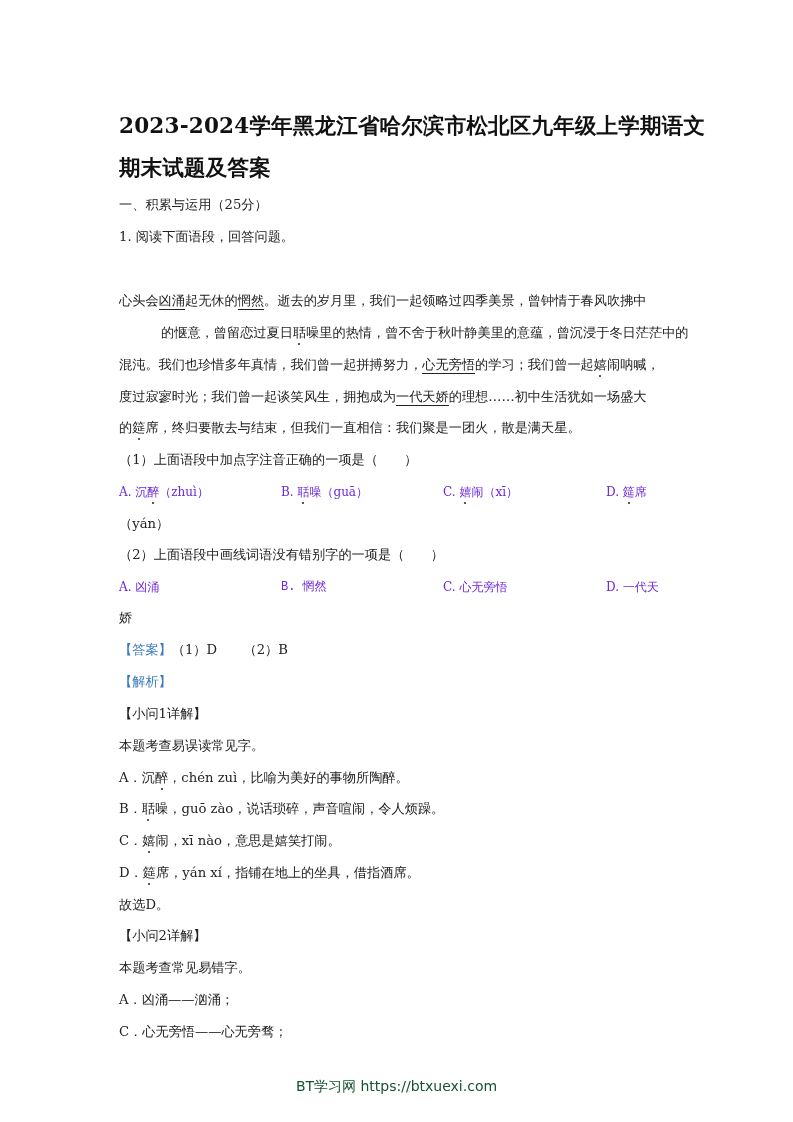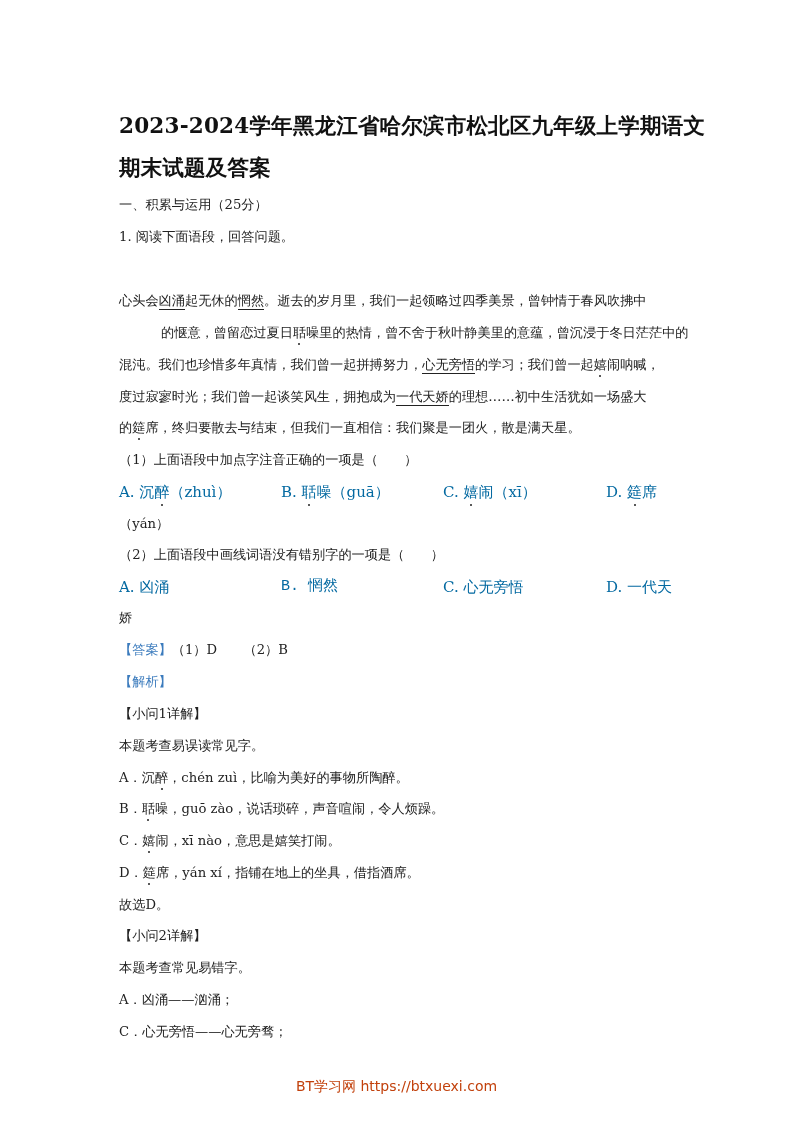--- a/index.html
+++ b/index.html
@@ -20,25 +20,25 @@
     position: absolute; left: 119px; white-space: nowrap;
     font-size: 13.2px; line-height: 18px; color: #222;
   }
   .indent { left: 147px; }
   u.ul { text-decoration: none; border-bottom: 1px solid #222; padding-bottom: 1px; }
   .dot { position: relative; }
   .dot::after {
     content: ""; position: absolute; left: 50%; bottom: -5px;
     width: 2px; height: 2px; margin-left: -1px; background: #222; border-radius: 50%;
   }
-  .opt { position: absolute; white-space: nowrap; font-size: 15px; line-height: 18px; color: #0369a1; }
+  .opt { position: absolute; white-space: nowrap; font-size: 12px; line-height: 18px; color: #6d28d9; }
   .blue { color: #3b7bbd; }
   .footer {
     position: absolute; top: 1071px; left: 0; width: 793px; text-align: center;
-    font-family: "DejaVu Sans", sans-serif; font-size: 14px; color: #c2410c;
+    font-family: "DejaVu Sans", sans-serif; font-size: 14px; color: #14532d;
   }
 </style>
 </head>
 <body>
 
 <div class="page">
 
   <div class="title t1">2023-2024学年黑龙江省哈尔滨市松北区九年级上学期语文</div>
   <div class="title t2">期末试题及答案</div>
 

